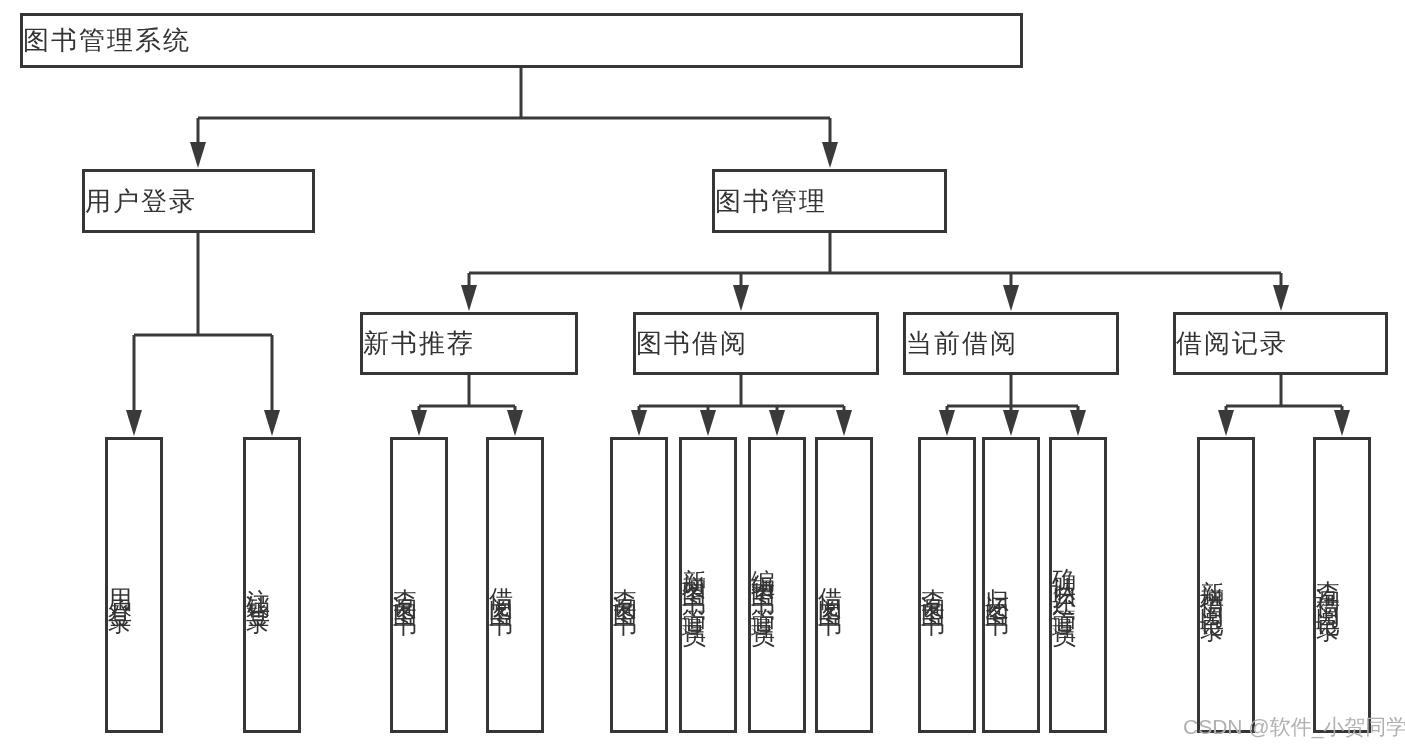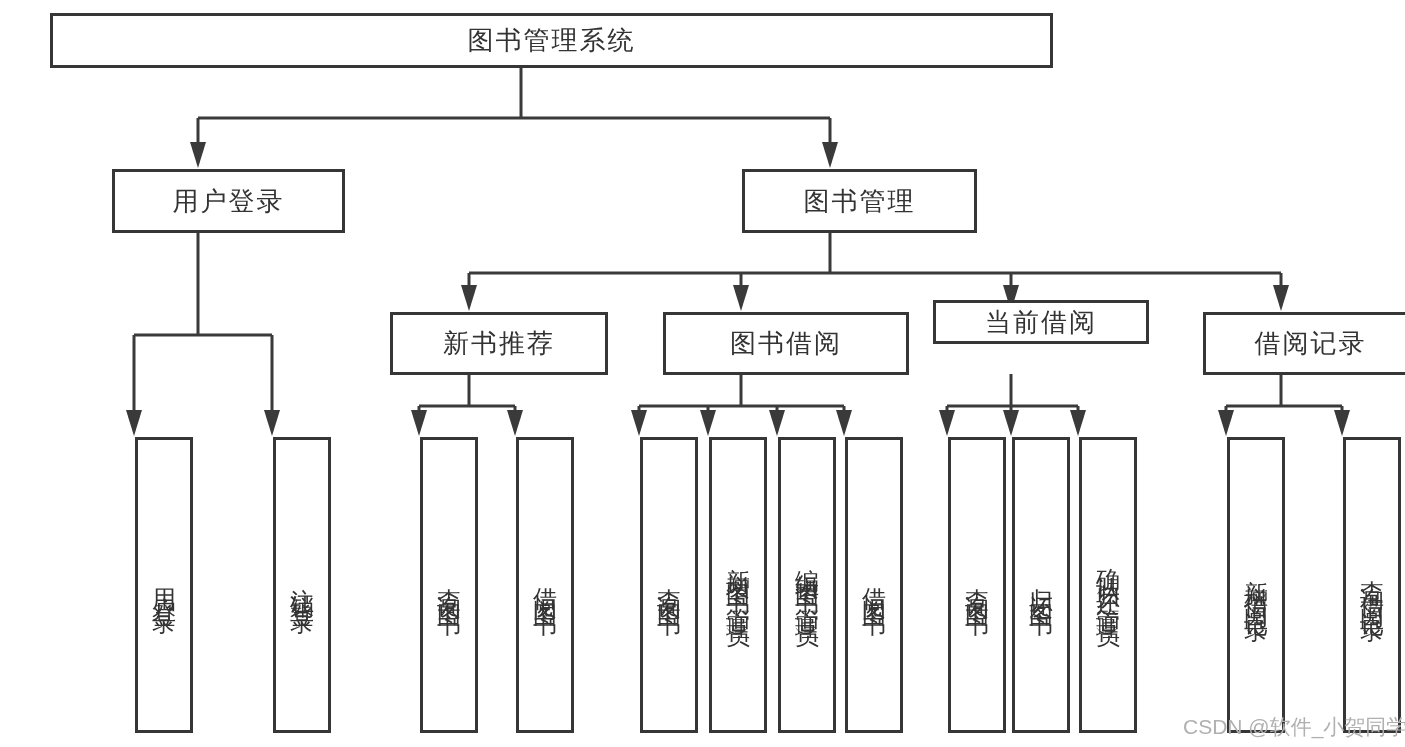--- a/index.html
+++ b/index.html
@@ -22,23 +22,22 @@
     z-index: 1;
   }
   .box {
     position: absolute;
     box-sizing: border-box;
     background: #ffffff;
     border: 3px solid #363636;
     color: #333333;
     display: flex;
     align-items: center;
-    justify-content: center;
+    justify-content: flex-start;
     z-index: 2;
-    margin-left: 30px;
   }
   .box.h span {
     font-size: 26px;
     letter-spacing: 2px;
     white-space: nowrap;
   }
   .box.v span {
     writing-mode: vertical-rl;
     text-orientation: mixed;
     font-size: 24px;
@@ -118,21 +117,21 @@
   <div class="box h" style="left:360px;top:312px;width:218px;height:63px">
     <span>新书推荐</span>
   </div>
 
   <div class="box h" style="left:712px;top:169px;width:235px;height:64px">
     <span>图书管理</span>
   </div>
   <div class="box h" style="left:633px;top:312px;width:246px;height:63px">
     <span>图书借阅</span>
   </div>
-  <div class="box h" style="left:903px;top:300px;width:216px;height:44px">
+  <div class="box h" style="left:903px;top:312px;width:216px;height:63px">
     <span>当前借阅</span>
   </div>
   <div class="box h" style="left:1173px;top:312px;width:215px;height:63px">
     <span>借阅记录</span>
   </div>
 
   <div class="box v" style="left:105px;top:437px;width:58px;height:296px">
     <span>用户登录</span>
   </div>
   <div class="box v" style="left:243px;top:437px;width:58px;height:296px">

